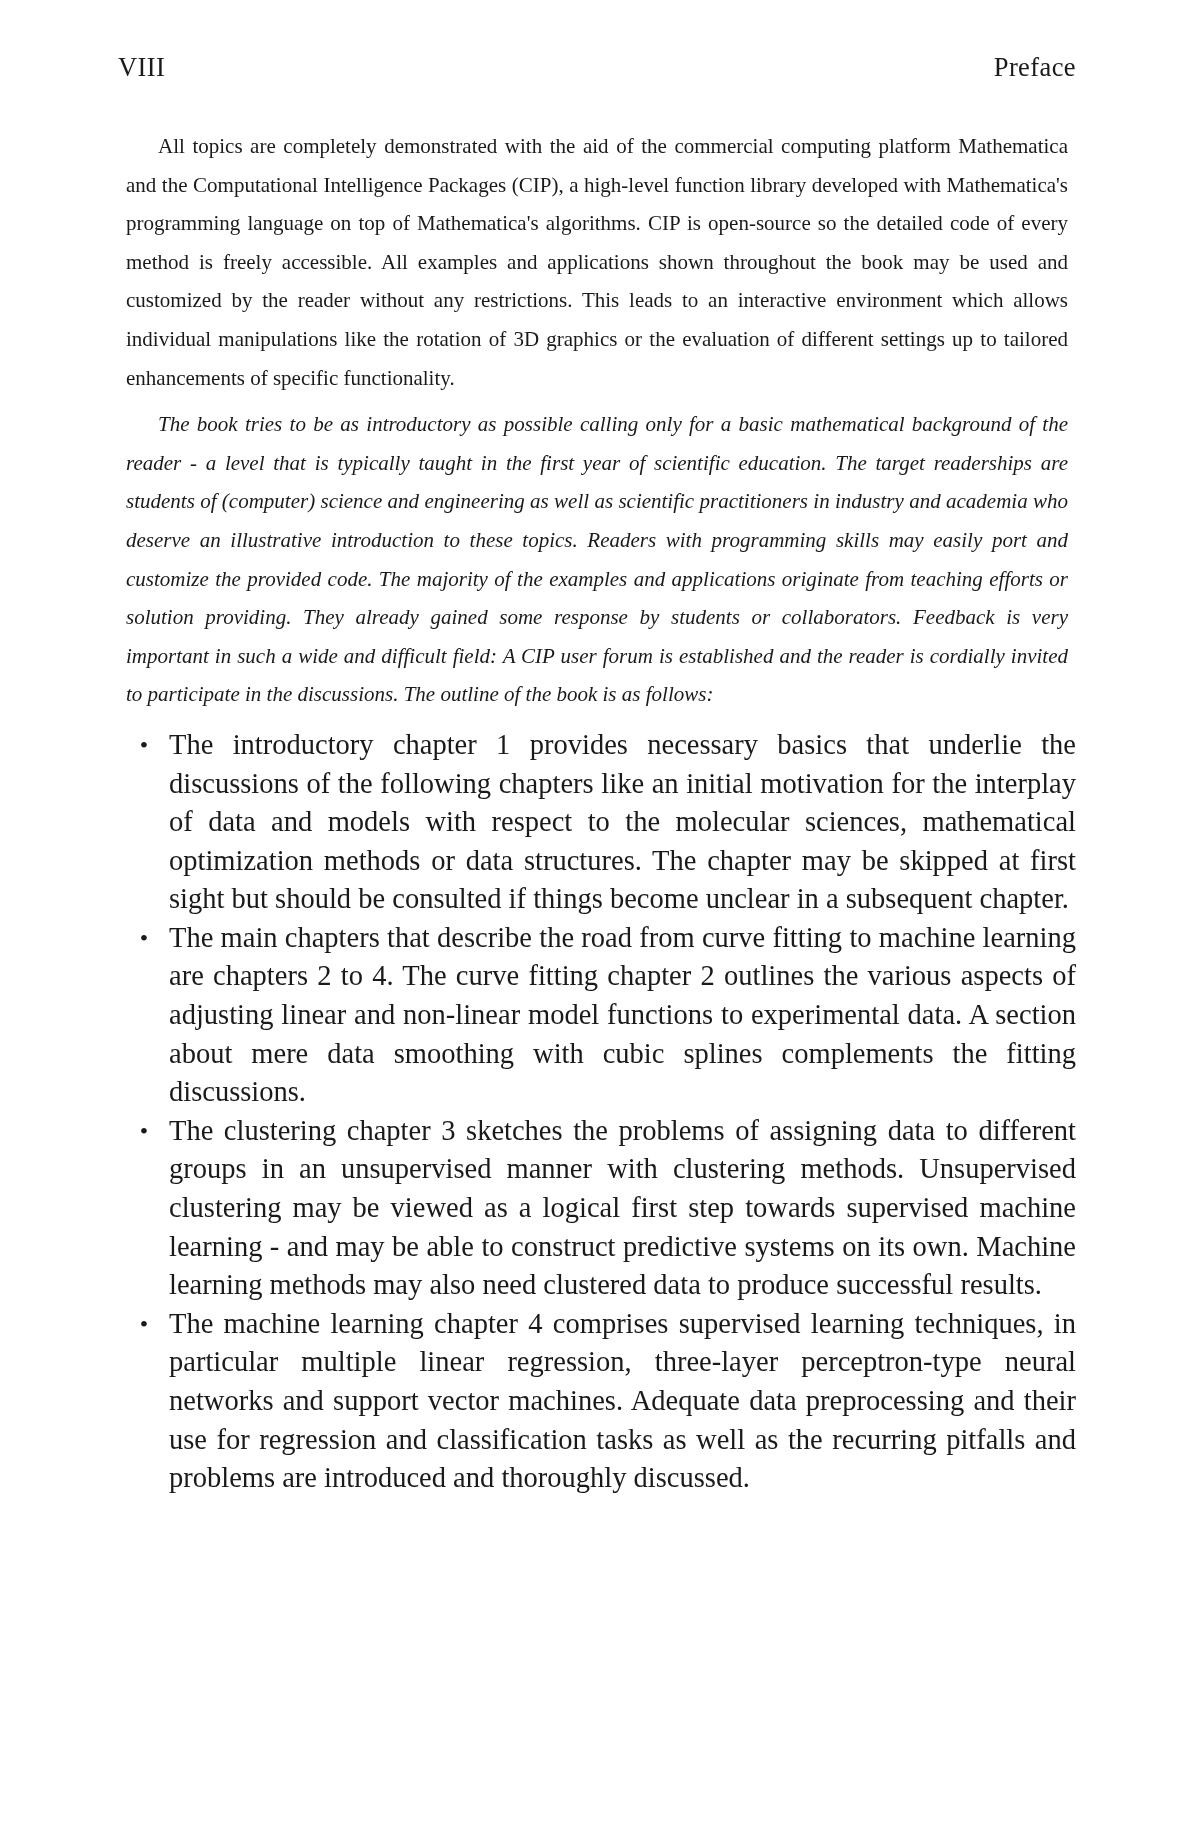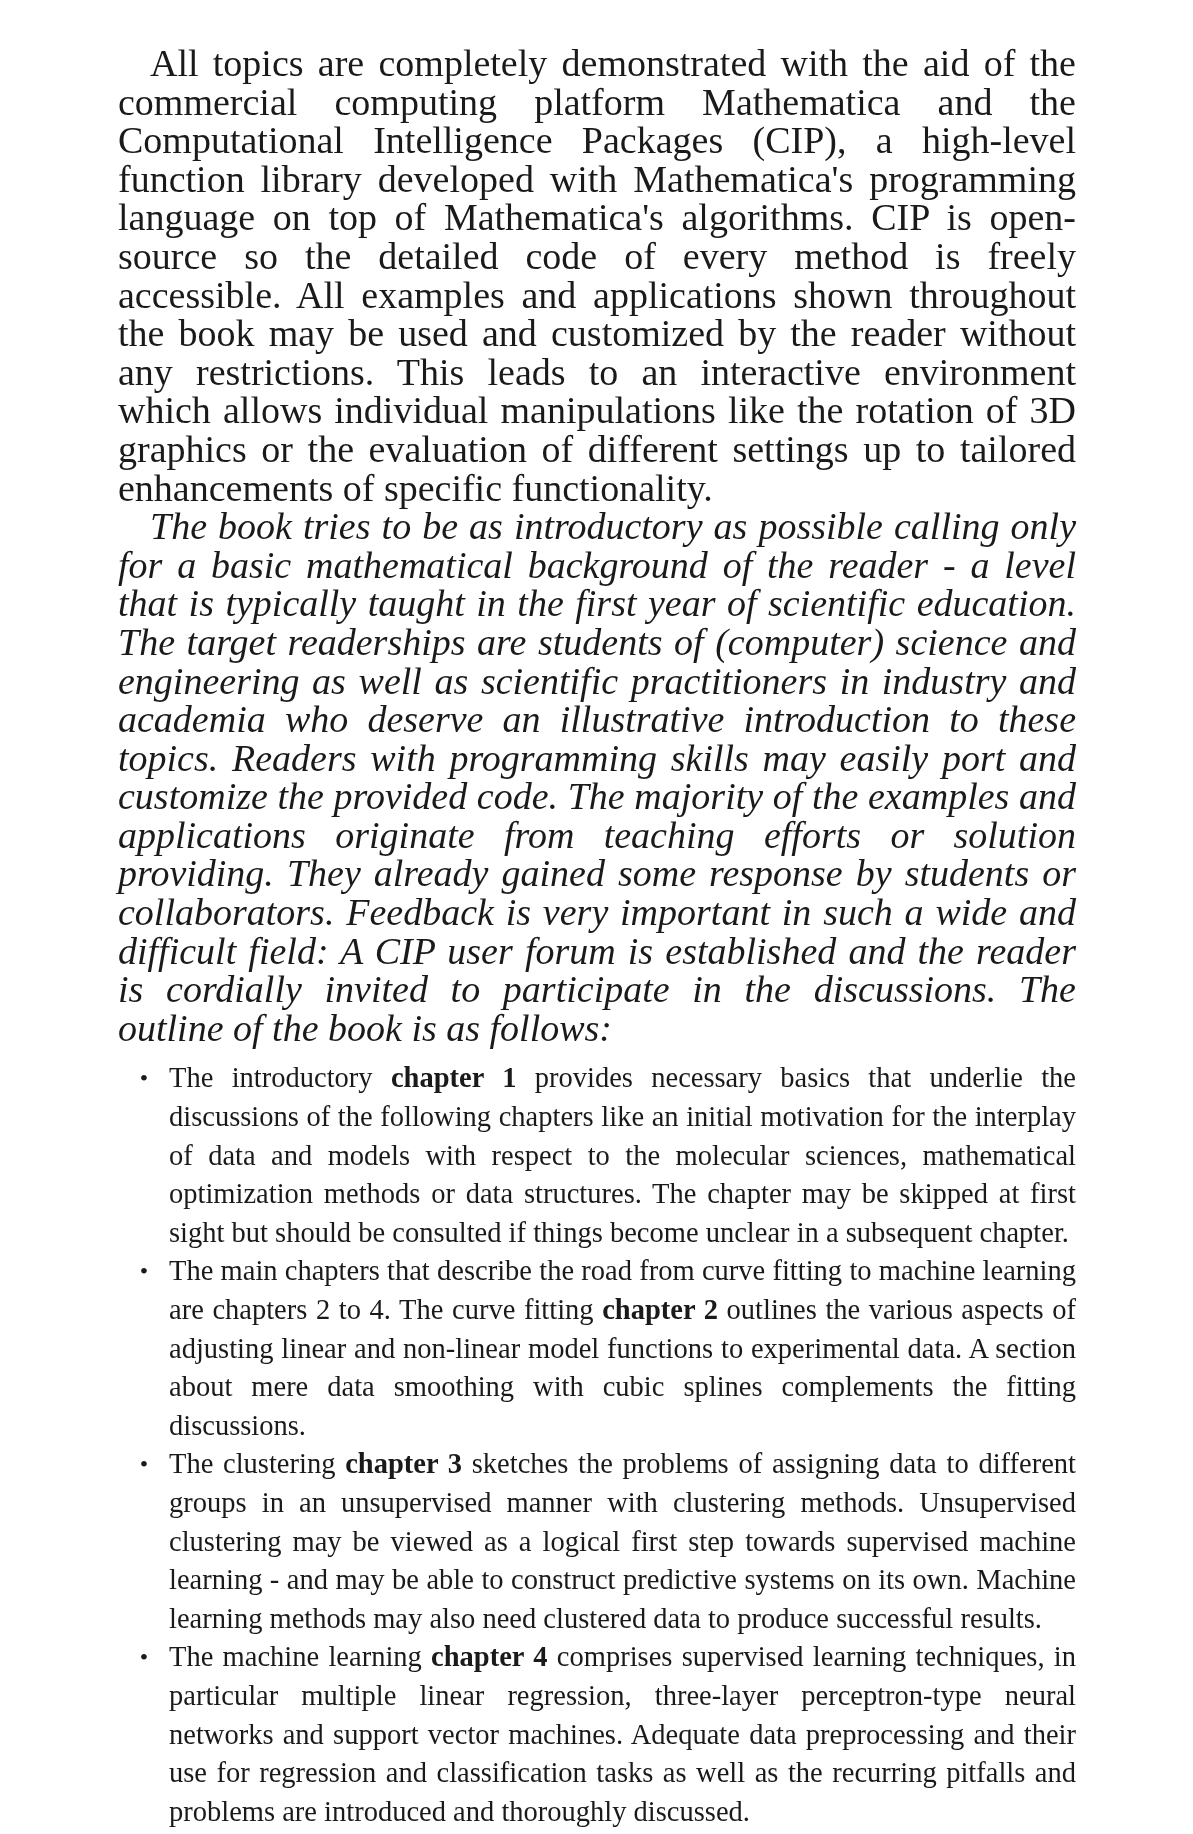--- a/index.html
+++ b/index.html
@@ -37,22 +37,22 @@
   .folio {
     font-size: 26.5px;
   }
   .head-title {
     font-size: 26.5px;
   }
   .body-block {
     margin-top: 44px;
   }
   p.para {
-    margin: 0;
-    font-size: 38px;
+    margin: 8px;
+    font-size: 21px;
     line-height: 38.6px;
     text-align: justify;
     text-justify: inter-word;
     hyphens: manual;
     text-indent: 32px;
   }
   p.para + p.para {
     margin-top: 0;
     font-style: italic;
   }
@@ -73,30 +73,34 @@
   ul.outline > li .bullet {
     position: absolute;
     left: 20px;
     top: 0;
     width: 12px;
     text-align: center;
     font-size: 24px;
     line-height: 38.6px;
   }
   b, .bold {
-    font-weight: bold;
+    font-weight: normal;
   }
   .nowrap { white-space: nowrap; }
 </style>
 </head>
 <body>
 
 <div class="page">
   <div class="content">
 
+    <div class="running-head">
+      <span class="folio">VIII</span>
+      <span class="head-title">Preface</span>
+    </div>
 
     <div class="body-block">
       <p class="para">All topics are completely demonstrated with the aid of the commercial computing platform Mathematica and the Computational Intelligence Packages (CIP), a high-level function library developed with Mathematica's programming language on top of Mathematica's algorithms. CIP is open-source so the detailed code of every method is freely accessible. All examples and applications shown throughout the book may be used and customized by the reader without any restrictions. This leads to an interactive environment which allows individual manipulations like the rotation of 3D graphics or the evaluation of different settings up to tailored enhancements of specific functionality.</p>
       <p class="para">The book tries to be as introductory as possible calling only for a basic mathematical background of the reader - a level that is typically taught in the first year of scientific education. The target readerships are students of (computer) science and engineering as well as scientific practitioners in industry and academia who deserve an illustrative introduction to these topics. Readers with programming skills may easily port and customize the provided code. The majority of the examples and applications originate from teaching efforts or solution providing. They already gained some response by students or collaborators. Feedback is very important in such a wide and difficult field: A CIP user forum is established and the reader is cordially invited to participate in the discussions. The outline of the book is as follows:</p>
 
       <ul class="outline">
         <li>
           <span class="bullet">•</span><span>The introductory </span><b class="nowrap">chapter 1</b><span> provides necessary basics that underlie the discussions of the following chapters like an initial motivation for the interplay of data and models with respect to the molecular sciences, mathematical optimization methods or data structures. The chapter may be skipped at first sight but should be consulted if things become unclear in a subsequent chapter.</span>
         </li>
         <li>

